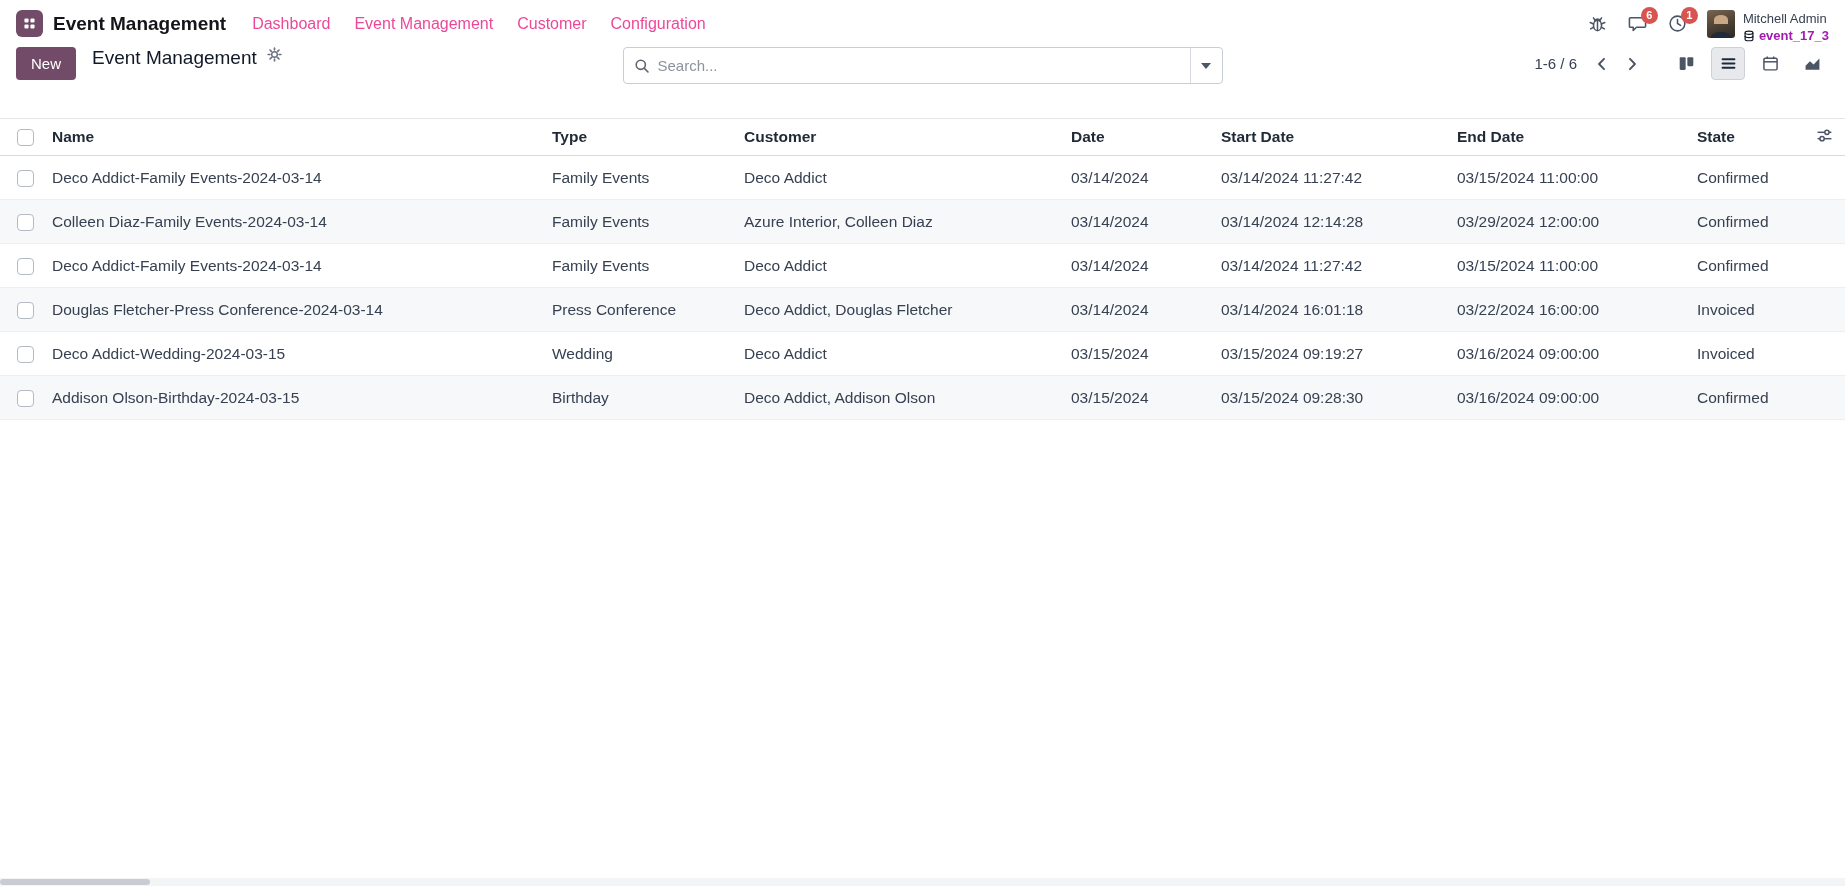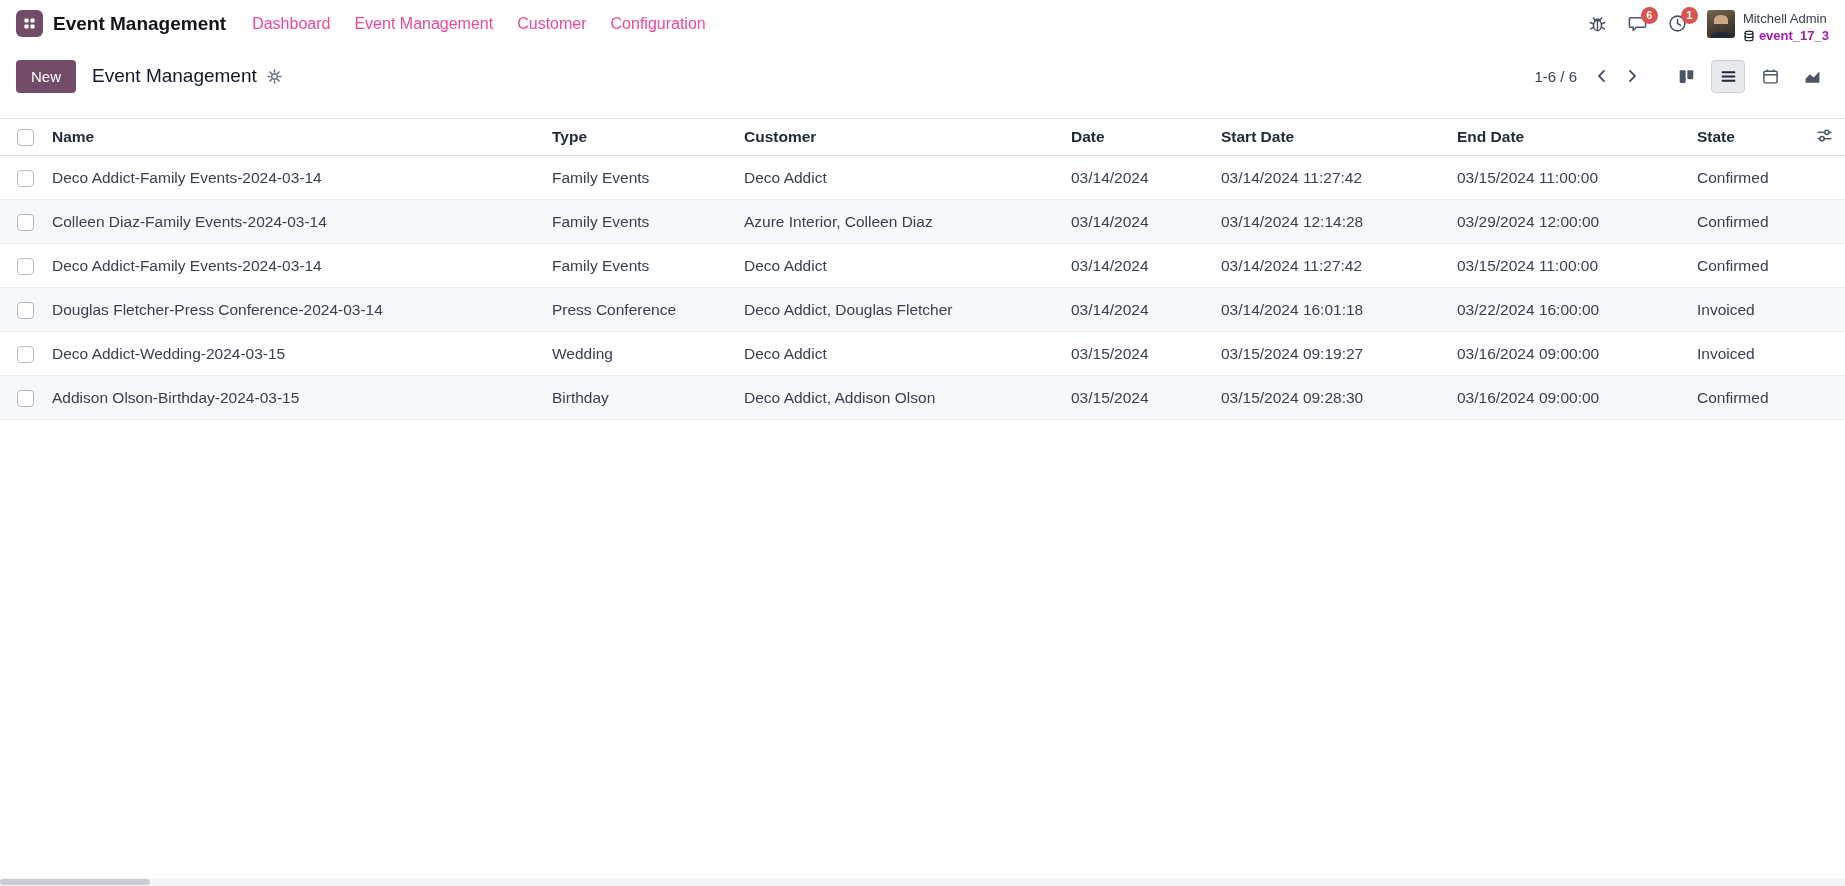--- a/index.html
+++ b/index.html
@@ -98,21 +98,21 @@
   }
   .user-texts { display: flex; flex-direction: column; justify-content: center; line-height: 1.25; }
   .user-name { font-size: 13px; color: #374151; margin-top: 8px; }
   .db-row { display: flex; align-items: center; gap: 4px; }
   .db-name { font-size: 13px; font-weight: 700; color: #a21caf; }
 
   
   .control-panel {
     height: 58px;
     display: flex;
-    align-items: center;
+    align-items: flex-start;
     padding: 0 16px;
     position: relative;
   }
   .btn-new {
     background: #714B67;
     color: #ffffff;
     border: none;
     font-family: "Liberation Sans", sans-serif;
     font-size: 15px;
     padding: 8px 15px;
@@ -321,20 +321,32 @@
         <line x1="1.2" y1="8" x2="3.2" y2="8"></line>
           <line x1="12.8" y1="8" x2="14.8" y2="8"></line>
         <line x1="3.2" y1="3.2" x2="4.6" y2="4.6"></line>
           <line x1="11.4" y1="11.4" x2="12.8" y2="12.8"></line>
         <line x1="3.2" y1="12.8" x2="4.6" y2="11.4"></line>
           <line x1="11.4" y1="4.6" x2="12.8" y2="3.2"></line>
       </g>
     </svg>
   </span>
 
+  <div class="search-bar">
+    <div class="search-main">
+      <svg width="16" height="16" viewBox="0 0 16 16" fill="none" stroke="currentColor" stroke-width="1.6" stroke-linecap="round">
+        <circle cx="6.8" cy="6.8" r="4.6"></circle>
+        <line x1="10.4" y1="10.4" x2="14" y2="14"></line>
+      </svg>
+      <input class="search-input" type="text" placeholder="Search..." style="">
+    </div>
+    <div class="search-toggle">
+      <span class="caret-down"></span>
+    </div>
+  </div>
 
   <div class="cp-right">
     <span class="pager-range">1-6 / 6</span>
     <button class="pager-btn">
       <svg width="18" height="18" viewBox="0 0 16 16" fill="none" stroke="currentColor" stroke-width="1.7" stroke-linecap="round" stroke-linejoin="round">
         <polyline points="9.8,3.4 5.4,8 9.8,12.6"></polyline>
       </svg>
     </button>
     <button class="pager-btn">
       <svg width="18" height="18" viewBox="0 0 16 16" fill="none" stroke="currentColor" stroke-width="1.7" stroke-linecap="round" stroke-linejoin="round">

